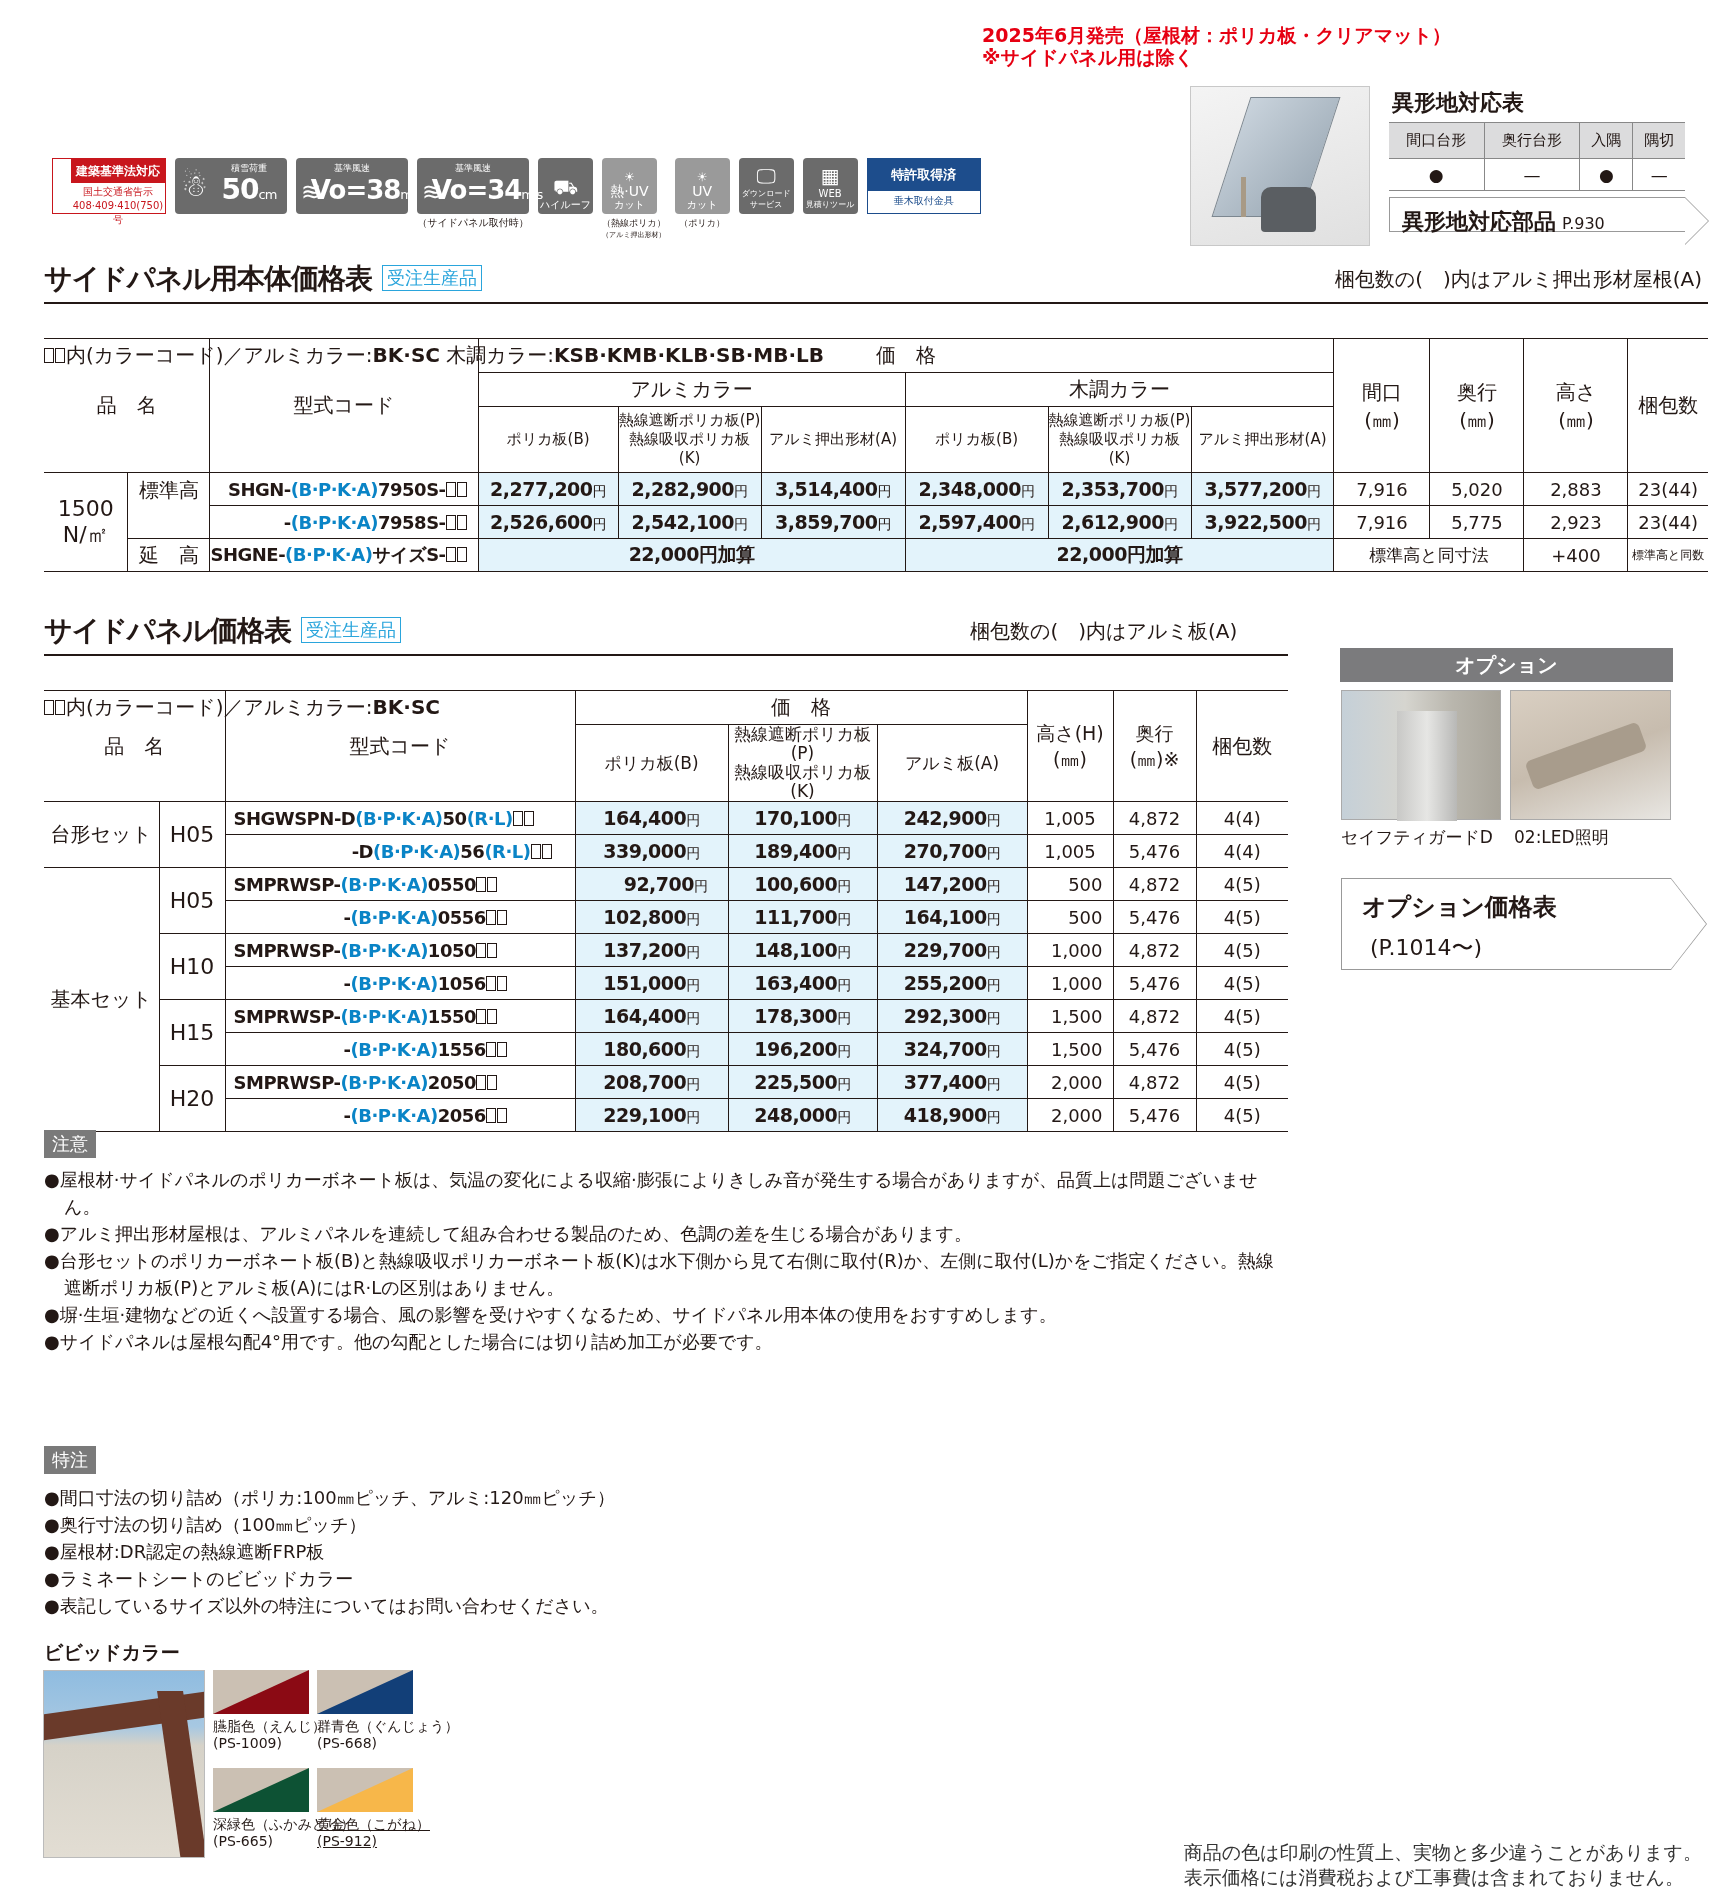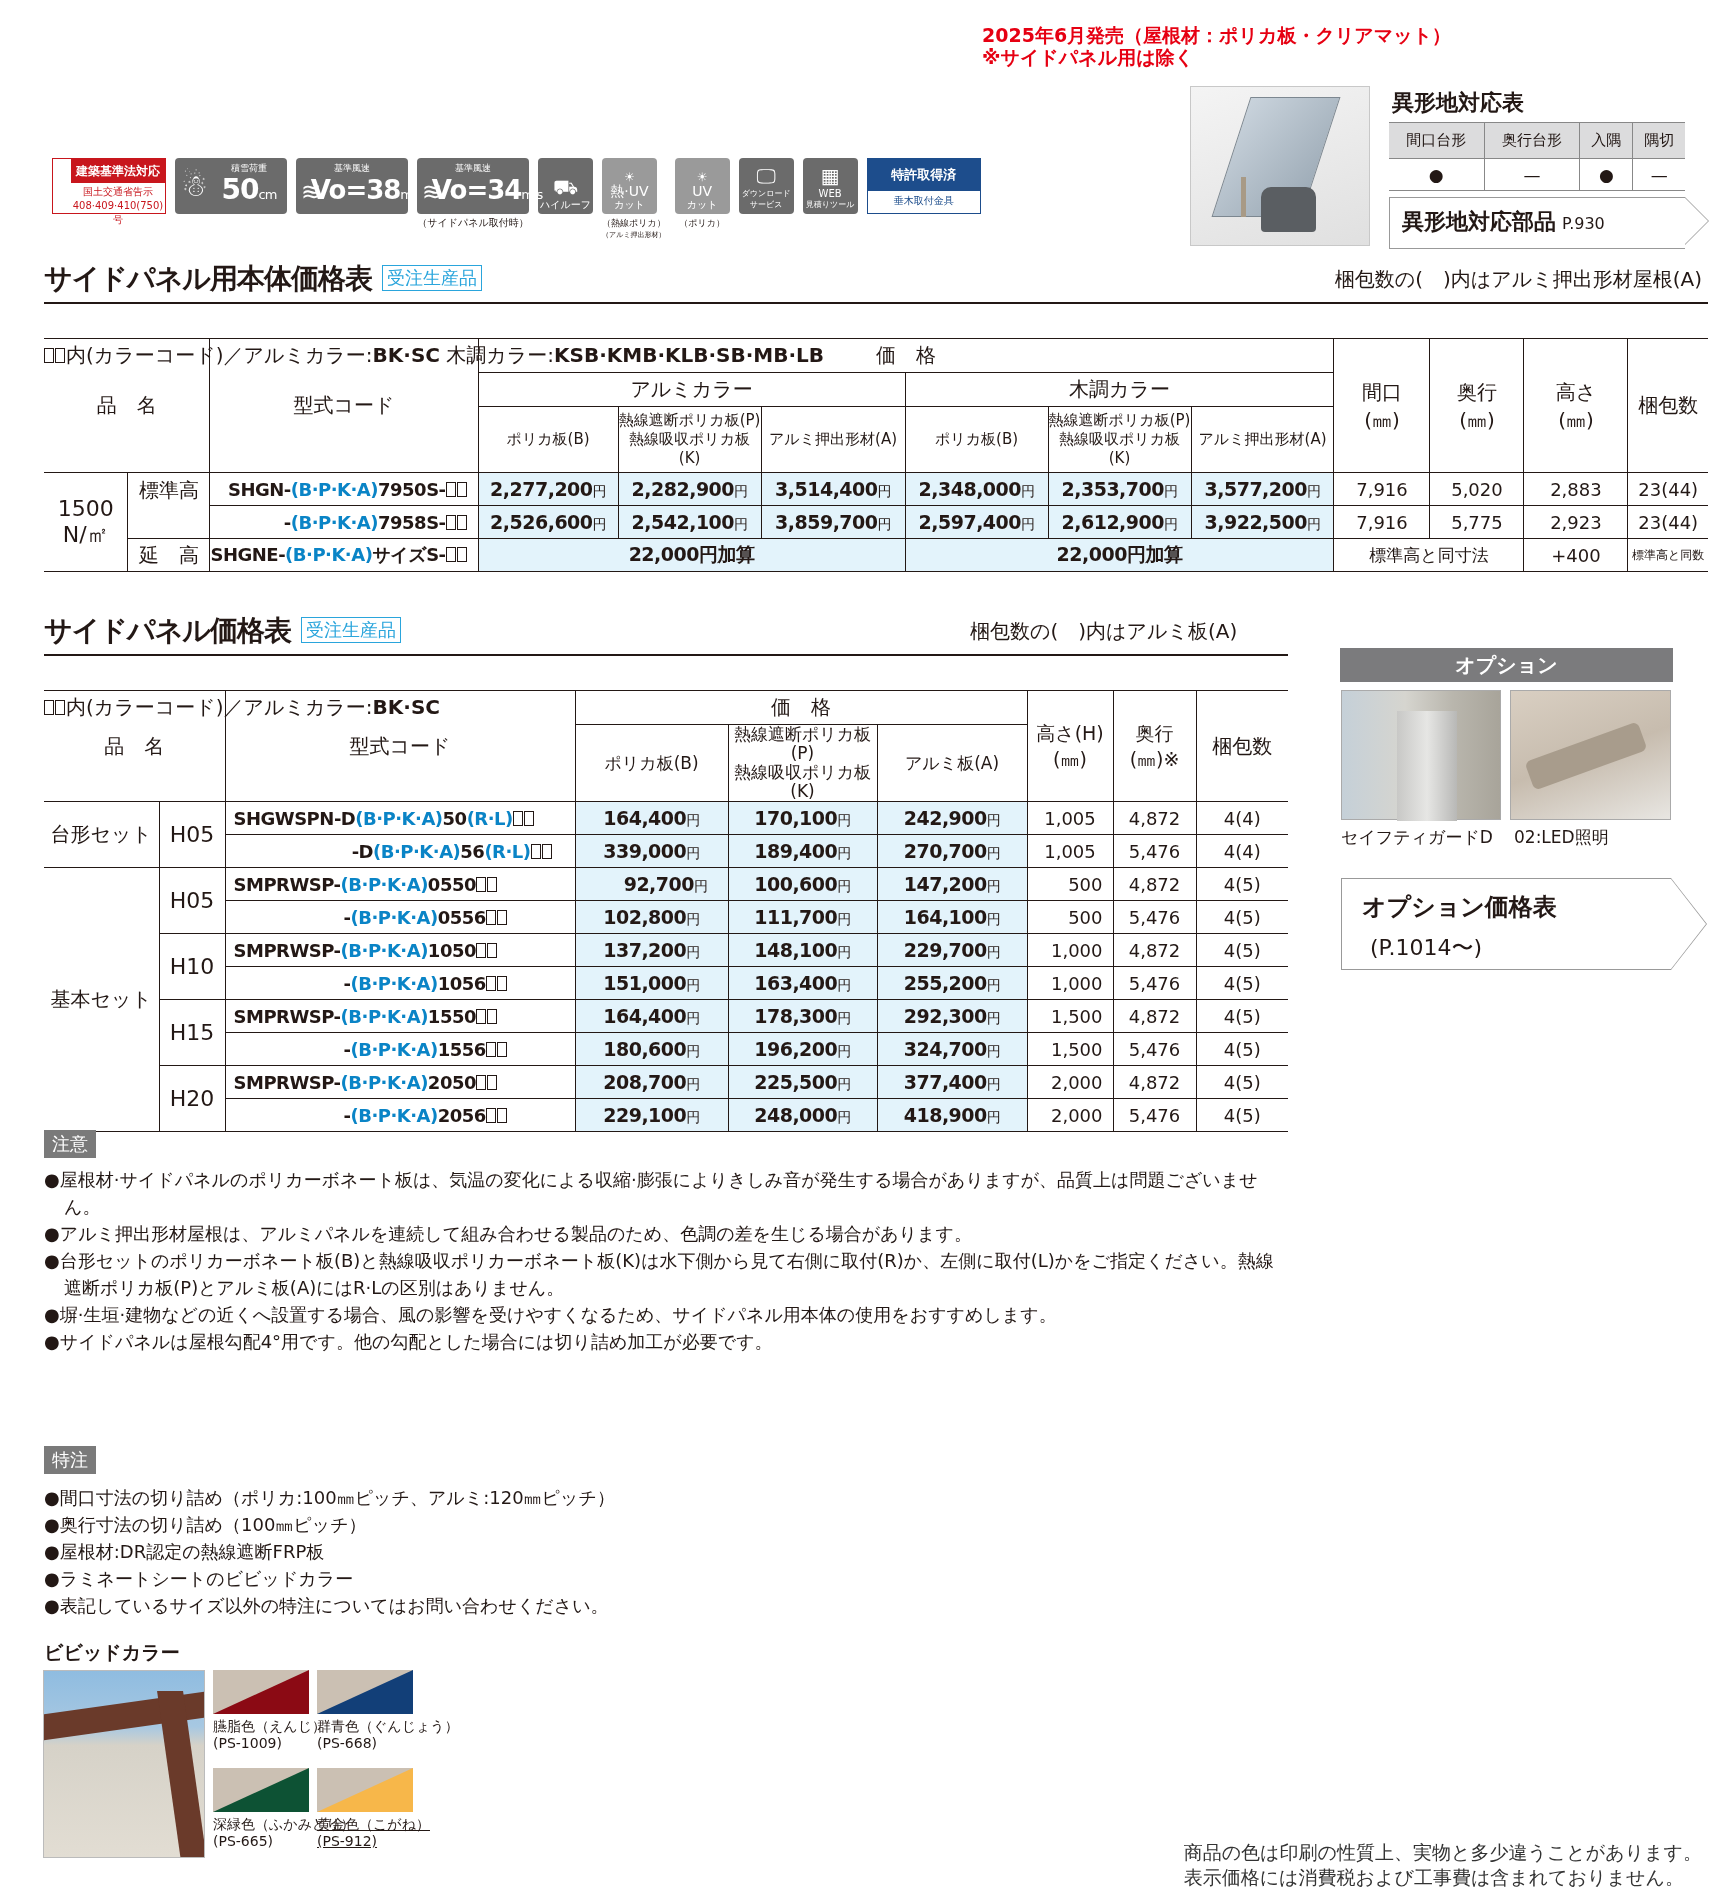--- a/index.html
+++ b/index.html
@@ -30,21 +30,21 @@
   
   .car-img { left: 1190px; top: 86px; width: 180px; height: 160px; border: 1px solid #c8c8c8; background: linear-gradient(160deg,#f4f4f4 0%,#e0e0e0 100%); overflow: hidden; }
   .car-img .roof { position: absolute; left: 40px; top: 10px; width: 90px; height: 120px; background: linear-gradient(120deg,#c9d3dc,#9aa8b4); transform: skewX(-18deg); border: 1px solid #7c8790; }
   .car-img .post { position: absolute; left: 50px; top: 90px; width: 5px; height: 40px; background: #a89a86; }
   .car-img .car { position: absolute; left: 70px; top: 100px; width: 55px; height: 45px; background: #5a5e62; border-radius: 10px 10px 4px 4px; }
   .irr-title { left: 1392px; top: 88px; font-size: 22px; font-weight: bold; }
   .irr-table { left: 1389px; top: 122px; border-collapse: collapse; font-size: 15px; }
   .irr-table th { background: #dcdcdd; font-weight: normal; height: 36px; border-left: 1px solid #888; border-bottom: 1px solid #888; border-top: 1px solid #888; padding: 0 3px; }
   .irr-table th:first-child, .irr-table td:first-child { border-left: none; }
   .irr-table td { text-align: center; height: 32px; border-left: 1px solid #888; border-bottom: 1px solid #888; font-size: 17px; }
-  .arrow-box { height: 52px; border: 1px solid #999; border-right: none; position: absolute; background: #fff; }
+  .arrow-box { height: 35px; border: 1px solid #999; border-right: none; position: absolute; background: #fff; }
   .arrow-box::after { content: ""; position: absolute; right: -24px; top: -1px; width: 0; height: 0; border-top: 24px solid transparent; border-bottom: 24px solid transparent; border-left: 24px solid #999; }
   .arrow-box::before { content: ""; position: absolute; right: -23px; top: 0px; width: 0; height: 0; border-top: 23px solid transparent; border-bottom: 23px solid transparent; border-left: 23px solid #fff; z-index: 1; }
   .irr-link { left: 1389px; top: 197px; width: 296px; }
   .irr-link .lbl { position: absolute; left: 12px; top: 9px; font-size: 22px; font-weight: bold; }
   .irr-link .pg { font-size: 16px; font-weight: normal; margin-left: 6px; }
 
   
   .sec-title { font-size: 28px; font-weight: bold; letter-spacing: -1px; }
   .tag-box { display: inline-block; border: 1.5px solid #2aa5dc; color: #2aa5dc; font-size: 18px; padding: 0 4px; margin-left: 10px; vertical-align: 4px; line-height: 24px; font-weight: normal; letter-spacing: 0; }
   .hr { height: 1.5px; background: #231815; position: absolute; }

